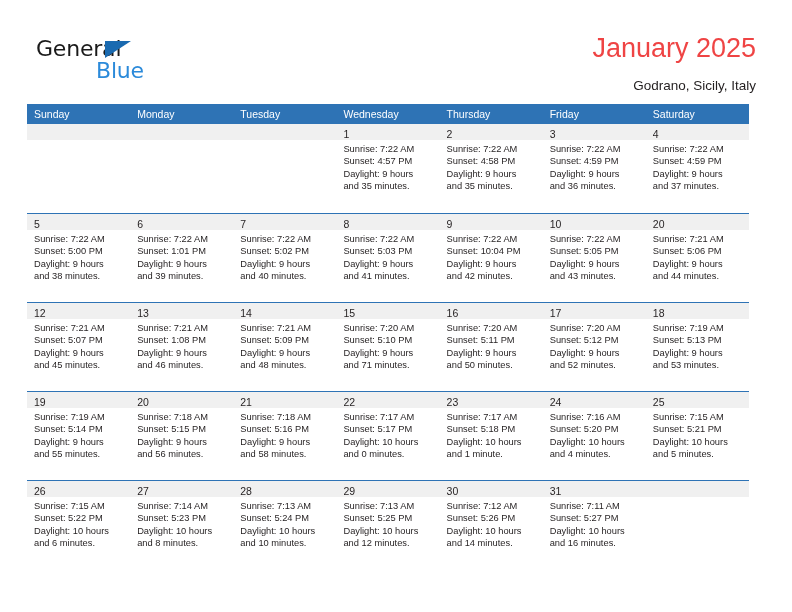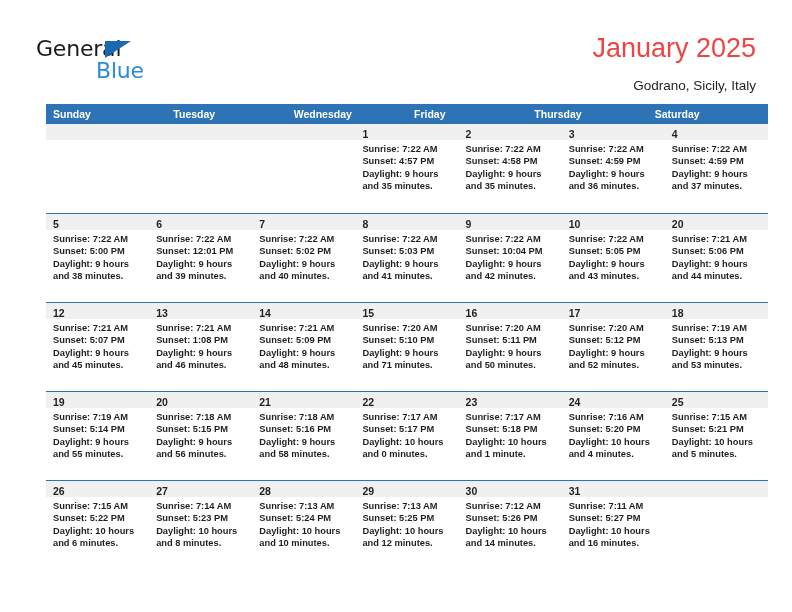--- a/index.html
+++ b/index.html
@@ -83,24 +83,23 @@
     font-weight: 400;
     color: #231f20;
     line-height: 18px;
     margin-top: 13px;
     white-space: nowrap;
   }
 
   
   .calendar {
     position: absolute;
-    left: 46px;
+    left: 27px;
     top: 104px;
     width: 722px;
-    font-weight: bold;
   }
   .dow-row {
     display: flex;
     width: 100%;
     background: #2e73b5;
     height: 20px;
   }
   .dow {
     flex: 1 1 0;
     color: #ffffff;
@@ -164,24 +163,25 @@
     <div class="title-block">
       <div class="month-title">January 2025</div>
       <div class="location">Godrano, Sicily, Italy</div>
     </div>
 
   </div>
 
   <div class="calendar">
     <div class="dow-row">
         <div class="dow">Sunday</div>
+        <div class="dow">Monday</div>
         <div class="dow">Tuesday</div>
         <div class="dow">Wednesday</div>
+        <div class="dow">Thursday</div>
         <div class="dow">Friday</div>
-        <div class="dow">Thursday</div>
         <div class="dow">Saturday</div>
       </div>
     <div id="weeks-container">
         <div class="week first">
           <div class="cell empty">
             <div class="daynum-band"><span class="daynum"></span></div>
           </div>
           <div class="cell empty">
             <div class="daynum-band"><span class="daynum"></span></div>
           </div>
@@ -232,21 +232,21 @@
               <div class="cell-line">Sunrise: 7:22 AM</div>
               <div class="cell-line">Sunset: 5:00 PM</div>
               <div class="cell-line">Daylight: 9 hours</div>
               <div class="cell-line">and 38 minutes.</div>
             </div>
           </div>
           <div class="cell">
             <div class="daynum-band"><span class="daynum">6</span></div>
             <div class="cell-body">
               <div class="cell-line">Sunrise: 7:22 AM</div>
-              <div class="cell-line">Sunset: 12:01 PM</div>
+              <div class="cell-line">Sunset: 1:01 PM</div>
               <div class="cell-line">Daylight: 9 hours</div>
               <div class="cell-line">and 39 minutes.</div>
             </div>
           </div>
           <div class="cell">
             <div class="daynum-band"><span class="daynum">7</span></div>
             <div class="cell-body">
               <div class="cell-line">Sunrise: 7:22 AM</div>
               <div class="cell-line">Sunset: 5:02 PM</div>
               <div class="cell-line">Daylight: 9 hours</div>

